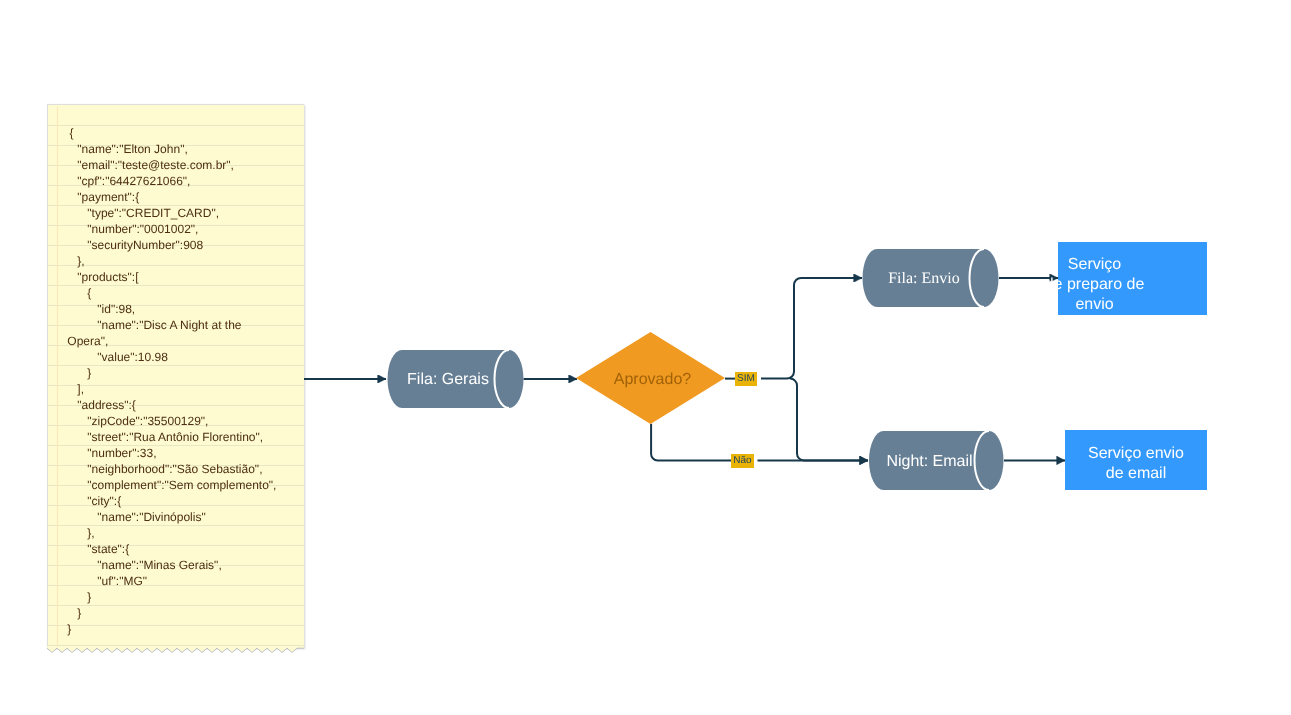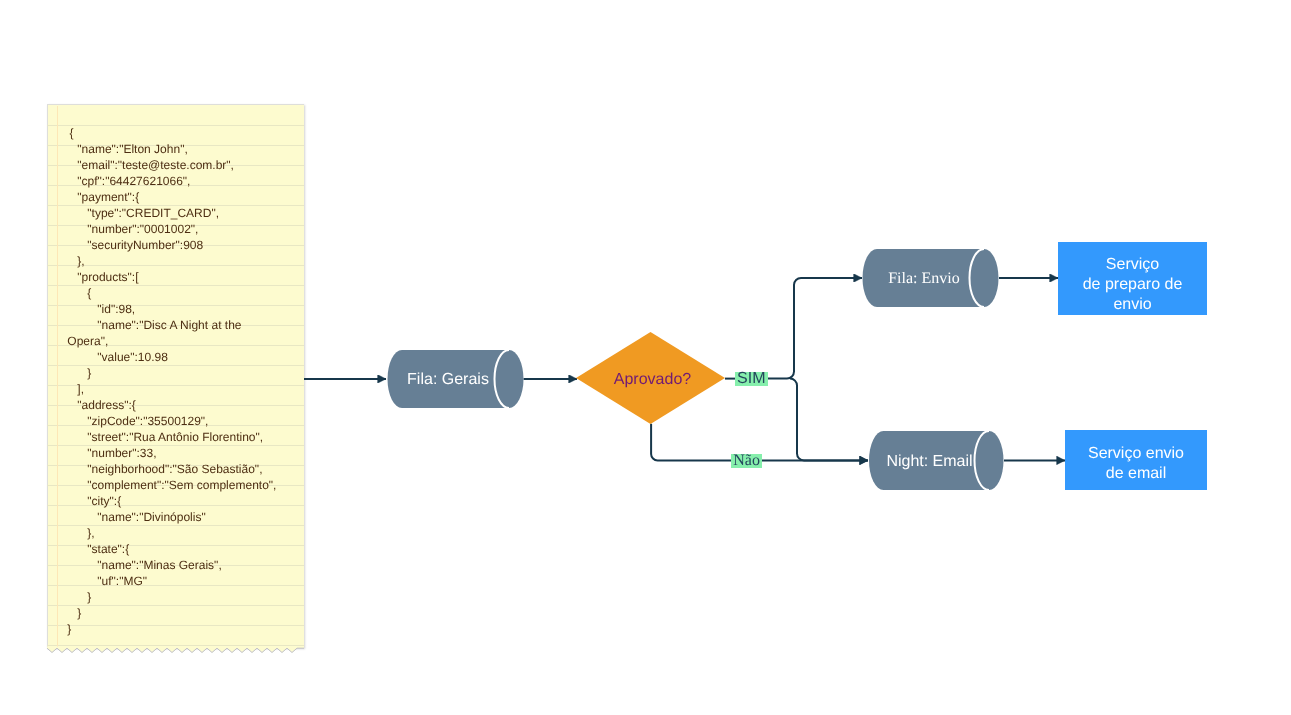--- a/index.html
+++ b/index.html
@@ -20,22 +20,22 @@
   .note-margin{position:absolute;left:9.6px;top:1.5px;width:1.3px;height:542px;background:#fde7b6;}
   .note-zig{position:absolute;left:0;top:541px;width:257px;height:14px;}
   .note-text{position:absolute;left:20.3px;top:21px;width:215px;
       font-size:12px;line-height:16px;color:#4d2e12;white-space:pre-wrap;}
   .note-text span{display:block;}
 
   
   .nlabel{position:absolute;color:#ffffff;font-size:16px;line-height:20px;transform:translateZ(0);
       text-align:center;white-space:pre;}
   .sbox{position:absolute;background:#3399fd;}
-  .elabel{position:absolute;color:#23465c;font-size:16px;line-height:14px;
-      background:#86efac;padding:0 2.5px;white-space:nowrap;}
+  .elabel{position:absolute;color:#23465c;font-size:10px;line-height:14px;
+      background:#eab308;padding:0 2.5px;white-space:nowrap;}
 </style>
 </head>
 <body>
 
 <div class="stage">
 
   <div class="note">
     <div class="note-paper" style="background: rgb(253, 251, 207);"></div>
     <svg class="note-rules" viewBox="0 0 257 544">
         <g id="rules" stroke="#e8e7c4" stroke-width="1" fill="none">
@@ -71,39 +71,39 @@
 
   <svg style="position:absolute;left:381.5px;top:344px;width:148px;height:70px;" viewBox="0 0 148 70">
     <path fill="#667f95" stroke="none" d="M 20 6 L 127 6 A 14.5 29 0 0 1 127 64 L 20 64 A 14.5 29 0 0 1 20 6 Z"></path>
     <path fill="none" stroke="#ffffff" stroke-width="2" d="M 127 6 A 14.5 29 0 0 0 127 64"></path>
   </svg>
   <div class="nlabel" style="left: 389px; top: 370px; width: 118px; color: rgb(255, 255, 255);">Fila: Gerais</div>
 
   <svg style="position:absolute;left:576px;top:332px;width:149px;height:92px;" viewBox="0 0 149 92">
     <path d="M 74.5 0 L 149 46 L 74.5 92 L 0 46 Z" fill="#f09a22"></path>
   </svg>
-  <div class="nlabel" style="left: 578px; top: 370px; width: 149px; color: #701a75;">Aprovado?</div>
+  <div class="nlabel" style="left: 578px; top: 370px; width: 149px; color: #a16207;">Aprovado?</div>
 
   <svg style="position:absolute;left:857px;top:243px;width:148px;height:70px;" viewBox="0 0 148 70">
     <path fill="#667f95" stroke="none" d="M 20 6 L 127 6 A 14.5 29 0 0 1 127 64 L 20 64 A 14.5 29 0 0 1 20 6 Z"></path>
     <path fill="none" stroke="#ffffff" stroke-width="2" d="M 127 6 A 14.5 29 0 0 0 127 64"></path>
   </svg>
   <div class="nlabel" style="left: 865px; top: 269px; width: 118px; color: rgb(255, 255, 255); font-family: Liberation Serif, serif;">Fila: Envio</div>
 
   <svg style="position:absolute;left:863px;top:425px;width:148px;height:71px;" viewBox="0 0 148 71">
     <path fill="#667f95" stroke="none" d="M 20.5 6 L 126 6 A 14.5 29.5 0 0 1 126 65 L 20.5 65 A 14.5 29.5 0 0 1 20.5 6 Z"></path>
     <path fill="none" stroke="#ffffff" stroke-width="2" d="M 126 6 A 14.5 29.5 0 0 0 126 65"></path>
   </svg>
   <div class="nlabel" style="left: 871px; top: 452px; width: 117px; color: rgb(255, 255, 255);">Night: Email</div>
 
   <div class="sbox" style="left: 1058px; top: 242px; width: 149px; height: 73px; background: rgb(51, 153, 253);"></div>
-  <div class="nlabel" style="left: 1058px; top: 255px; width: 149px; color: rgb(255, 255, 255);">Serviço
+  <div class="nlabel" style="left: 1020px; top: 255px; width: 149px; color: rgb(255, 255, 255);">Serviço
 de preparo de
 envio</div>
 
   <div class="sbox" style="left: 1065px; top: 430px; width: 142px; height: 60px; background: rgb(51, 153, 253);"></div>
   <div class="nlabel" style="left: 1065px; top: 443.8px; width: 142px; color: rgb(255, 255, 255);">Serviço envio
 de email</div>
 
   <div class="elabel" style="left: 734.6px; top: 371.8px; color: rgb(35, 70, 92);">SIM</div>
-  <div class="elabel" style="left: 730.8px; top: 453.8px; color: rgb(35, 70, 92); font-family: Liberation Serif, serif;">Não</div>
+  <div class="elabel" style="left: 730.8px; top: 453.8px; color: rgb(35, 70, 92);">Não</div>
 
 </div>
 
 </body></html>

